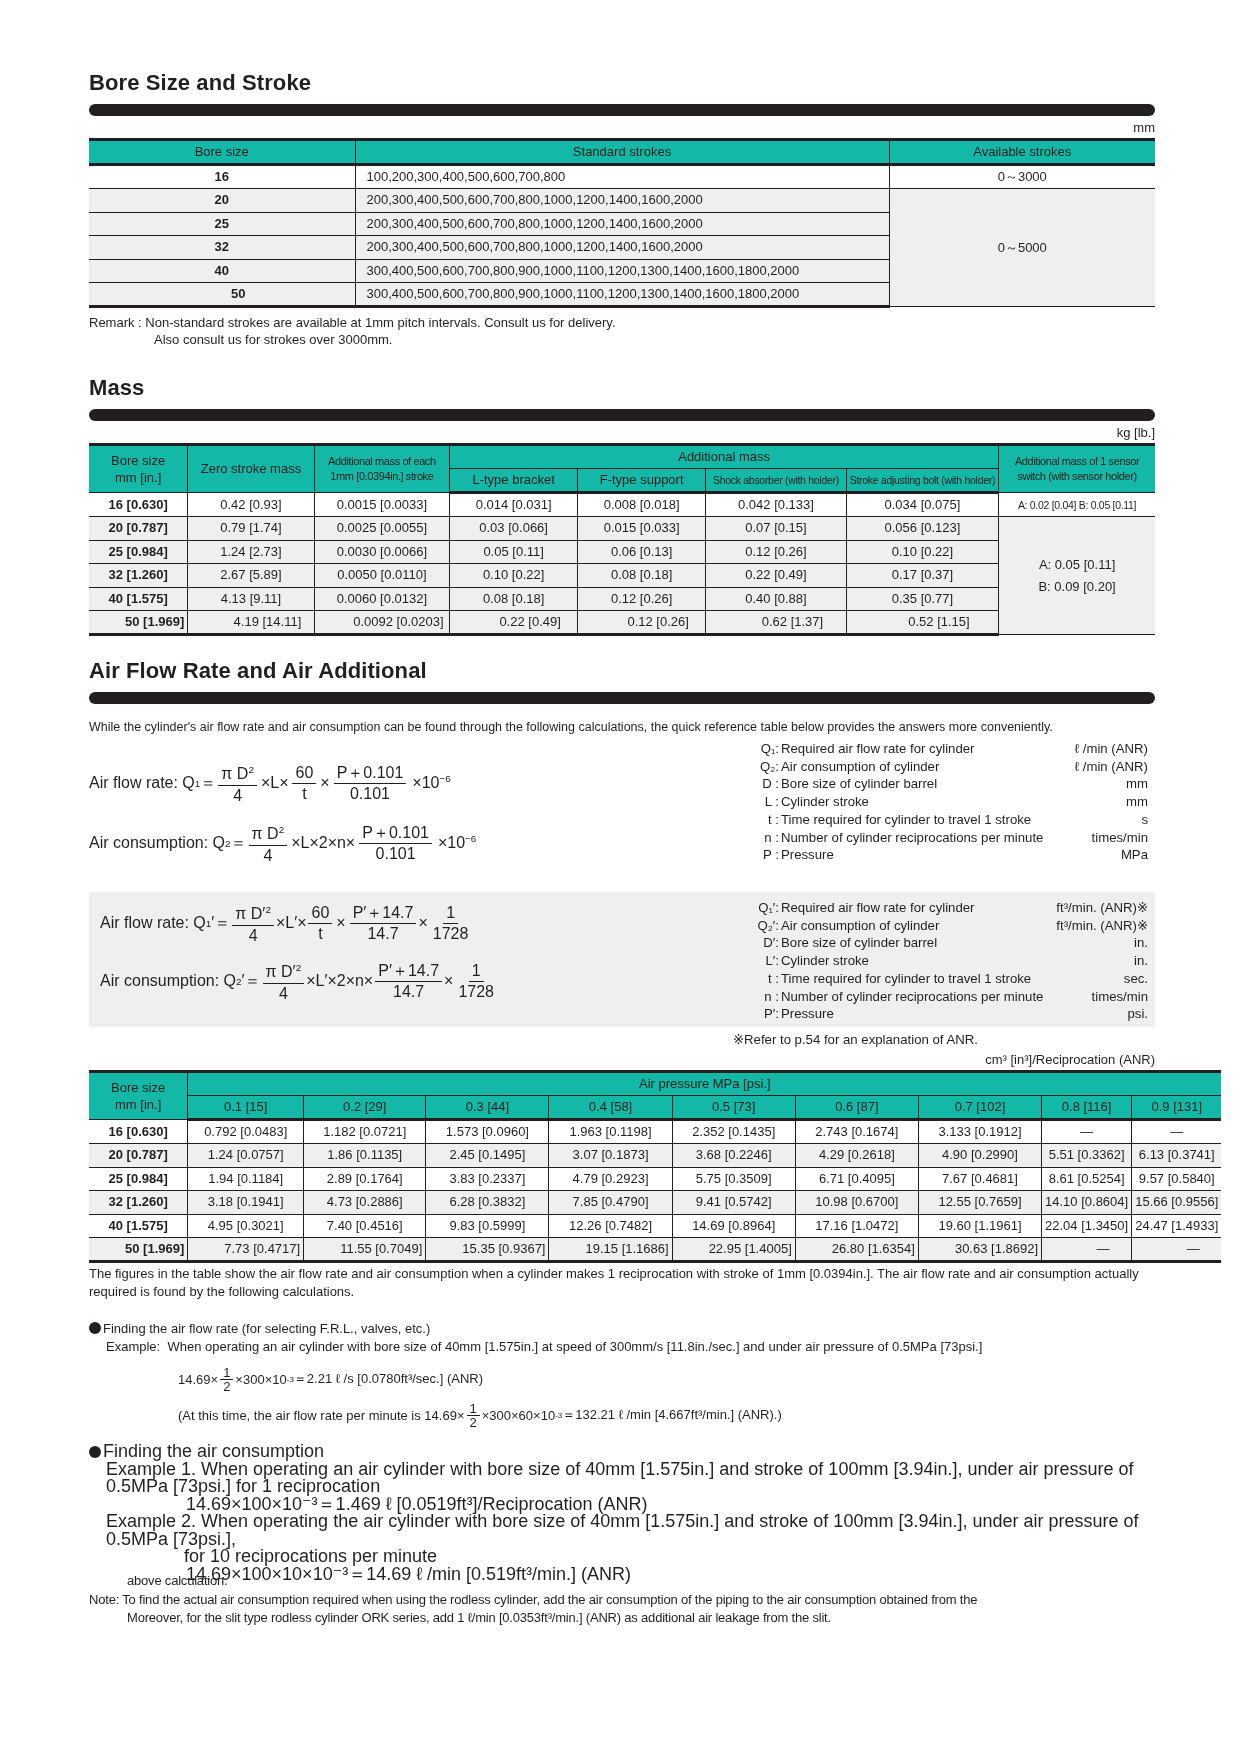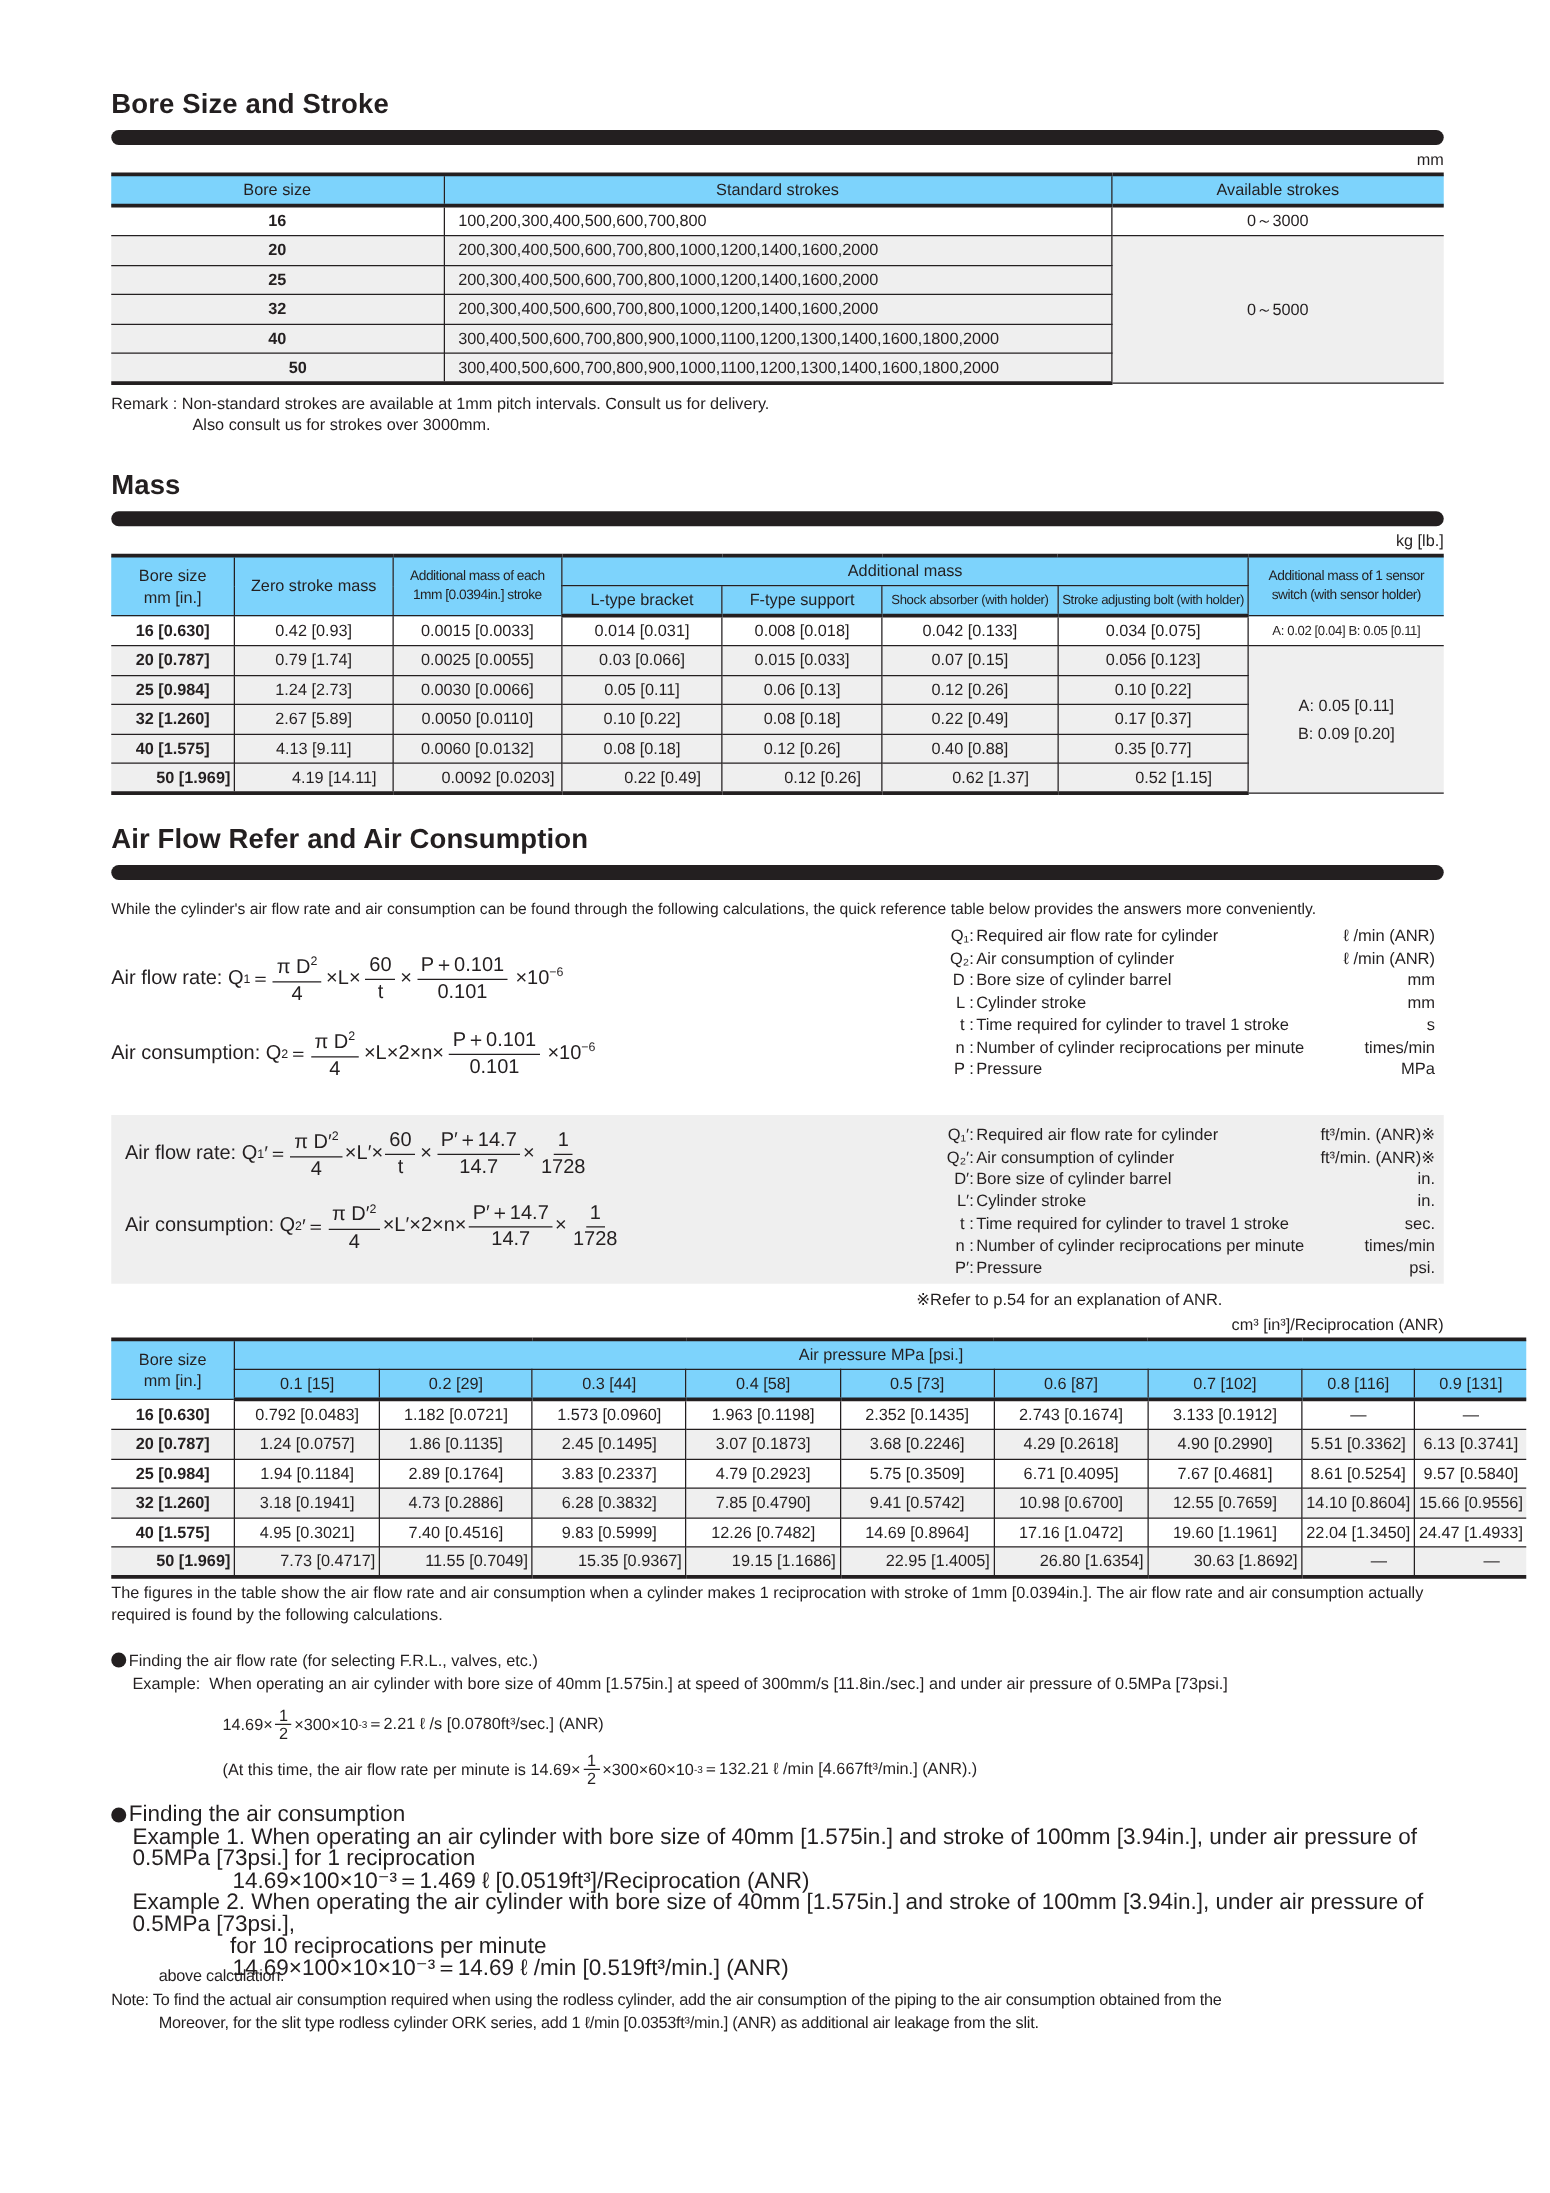--- a/index.html
+++ b/index.html
@@ -25,21 +25,21 @@
     border-left: 1px solid #231f20; border-right: 1px solid #231f20;
     border-bottom: 1px solid #231f20;
     text-align: center; font-weight: normal; white-space: nowrap;
     height: 23.5px; line-height: 22px; padding: 0 3px;
   }
   table.grid tr td:first-child, table.grid tr th:first-child { border-left: none; }
   table.grid tr td:last-child, table.grid tr th:last-child { border-right: none; }
   table.grid thead tr:first-child th { border-top: 3px solid #231f20; }
   table.grid thead tr:last-child th, table.grid thead tr.single th { border-bottom: 3px solid #231f20; }
   table.grid tbody tr:last-child td { border-bottom: 3px solid #231f20; padding-left: 36px; }
-  table.grid th { background: #7dd3fc; }
+  table.grid th { background: #14b8a6; }
   table.grid tbody tr.shade td { background: #efefef; }
   td.bold { font-weight: bold !important; }
   td.left { text-align: left !important; padding-left: 11px !important; }
   .cond { font-size: 10.5px; letter-spacing: -0.3px; }
   .cond2 { font-size: 11px; letter-spacing: -0.4px; line-height: 15px !important; }
 
   .remark { font-size: 13px; margin-top: 6px; line-height: 17px; }
   .remark .indent { padding-left: 65px; }
 
   .intro { font-size: 12.5px; line-height: 19px; margin-top: 14px; }
@@ -221,21 +221,21 @@
           <td>0.22 [0.49]</td>
           <td>0.12 [0.26]</td>
           <td>0.62 [1.37]</td>
           <td>0.52 [1.15]</td>
         </tr>
       </tbody>
     </table>
   </div>
 
   <div style="position:absolute; top:658px; left:0; width:1066px;">
-    <div class="section-title">Air Flow Refer and Air Consumption</div>
+    <div class="section-title">Air Flow Rate and Air Additional</div>
     <div class="bar"></div>
     <div class="intro" style="width:1000px;">While the cylinder's air flow rate and air consumption can be found through the following calculations, the quick reference table below provides the answers more conveniently.</div>
   </div>
 
   <div style="position:absolute; top:758px; left:0; width:620px;">
     <div class="formula" style="height:50px;">
       <span>Air flow rate: Q</span>
         <sub>1</sub>
         <span>＝</span>
       <span class="frac">

